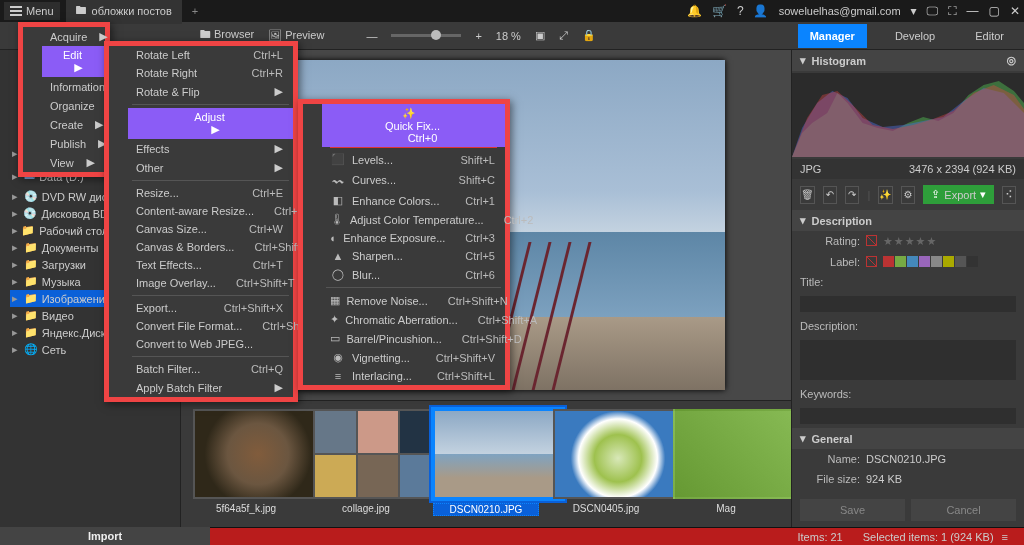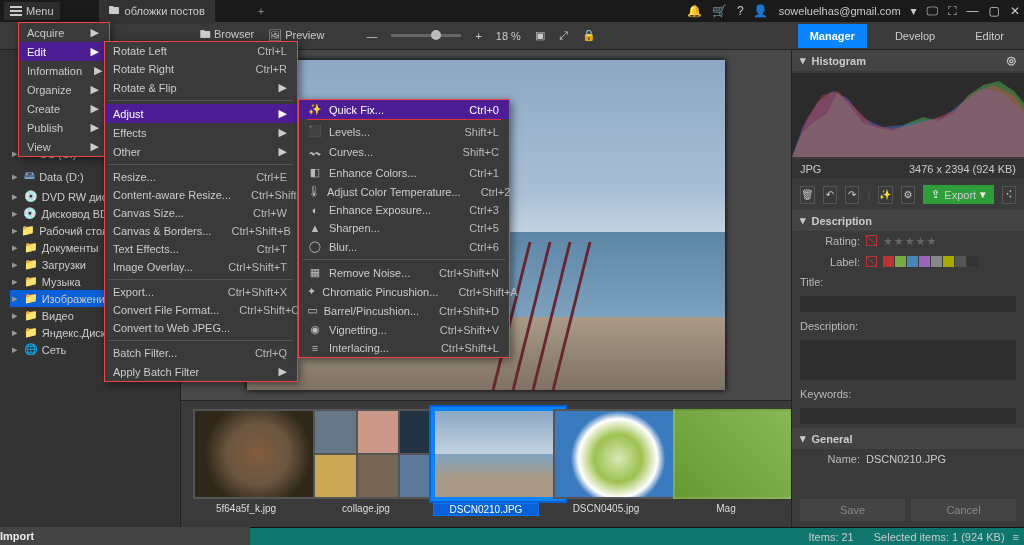--- a/index.html
+++ b/index.html
@@ -1,36 +1,36 @@
 <!DOCTYPE html>
 <html><head>
 <meta charset="utf-8">
 <style>
 * { margin: 0; padding: 0; box-sizing: border-box; font-family: "Segoe UI", Tahoma, sans-serif; font-size: 11px; color: #ccc; }
 body { background: #2a2a2a; width: 1024px; height: 545px; overflow: hidden; position: relative; }
-.titlebar { height: 22px; background: #1a1a1a; display: flex; align-items: center; padding: 0 4px; gap: 33px; }
+.titlebar { height: 22px; background: #1a1a1a; display: flex; align-items: center; padding: 0 4px; }
 .menu-btn { display: flex; align-items: center; gap: 4px; padding: 2px 6px; background: #2d2d2d; }
 .hamburger { display: inline-block; }
 .hamburger div { width: 12px; height: 2px; background: #ccc; margin: 2px 0; }
 .tab { background: #333; padding: 3px 10px; margin-left: 6px; display: flex; align-items: center; gap: 5px; }
 .title-right { margin-left: auto; display: flex; align-items: center; gap: 10px; }
 .title-right .ico { color: #ccc; font-size: 12px; }
 .toolbar-row { height: 28px; background: #3a3a3a; border-bottom: 1px solid #222; display: flex; align-items: center; padding: 0 8px; gap: 10px; }
 .toolbar-row .center { margin-left: auto; margin-right: auto; display: flex; align-items: center; gap: 14px; }
 .slider { width: 70px; height: 3px; background: #666; position: relative; }
 .slider .knob { position: absolute; left: 40px; top: -4px; width: 10px; height: 10px; border-radius: 50%; background: #bbb; }
 .tabs-right { display: flex; gap: 16px; }
 .tab-btn { padding: 6px 12px; color: #ccc; }
 .tab-btn.active { background: #0a84ff; color: #fff; font-weight: 600; }
 .main { display: flex; height: calc(100% - 50px - 18px); }
 
 
-.menu-col { position: absolute; background: #3a3a3a; border: 1px solid #ef4444; box-shadow: 2px 2px 8px rgba(0,0,0,.5); }
+.menu-col { position: absolute; background: #3a3a3a; border: 5px solid #ef4444; box-shadow: 2px 2px 8px rgba(0,0,0,.5); padding-left: 19px; }
 .menu-col .item { display: flex; align-items: center; padding: 3px 10px 3px 8px; white-space: nowrap; }
-.menu-col .item:hover, .menu-col .item.hi { background: #4c1d95; color: #fff; }
+.menu-col .item:hover, .menu-col .item.hi { background: #8b5cf6; color: #fff; flex-direction: column; }
 .menu-col .item.hi * { color: #fff; }
 .menu-col .sep { height: 1px; background: #555; margin: 3px 4px; }
 .menu-col .lab { flex: 1; }
 .menu-col .sc { color: #bbb; margin-left: 20px; }
 .menu-col .arr { margin-left: 12px; }
 .menu-col .ico { width: 16px; text-align: center; margin-right: 6px; font-size: 11px; color: #bbb; }
 
 .m1 { left: 18px; top: 22px; width: 92px; }
 .m2 { left: 104px; top: 41px; width: 194px; }
 .m3 { left: 298px; top: 99px; width: 212px; }
@@ -75,22 +75,22 @@
 .export-btn { background: #2e9e3a; color: #fff; padding: 3px 8px; display: flex; align-items: center; gap: 4px; margin-left: auto; }
 .field-row { display: flex; padding: 4px 8px; gap: 6px; font-size: 10px; }
 .field-row .lab { width: 60px; text-align: right; color: #bbb; }
 .field-row .val { flex: 1; background: #2f2f2f; height: 16px; padding: 1px 4px; }
 .rating-stars { color: #666; letter-spacing: 1px; }
 .color-swatches { display: flex; gap: 1px; }
 .color-swatches span { width: 11px; height: 11px; }
 .save-cancel { display: flex; gap: 6px; padding: 6px 8px; margin-top: auto; }
 .save-cancel button { flex: 1; background: #444; border: none; color: #888; padding: 5px; }
 
-.statusbar { position: absolute; bottom: 0; left: 0; right: 0; height: 18px; background: #0f766e; border-top: 1px solid #111; display: flex; align-items: center; padding: 0 5px; font-size: 10px; }
-.import-btn { position: absolute; bottom: 0; left: 0; height: 18px; width: 250px; background: #444; text-align: left; line-height: 18px; font-weight: 600; color: #eee; }
+.statusbar { position: absolute; bottom: 0; left: 0; right: 0; height: 18px; background: #b91c1c; border-top: 1px solid #111; display: flex; align-items: center; padding: 0 16px; font-size: 10px; }
+.import-btn { position: absolute; bottom: 0; left: 0; height: 18px; width: 210px; background: #444; text-align: center; line-height: 18px; font-weight: 600; color: #eee; }
 svg.histo-svg{width:100%;height:100%;}
 </style>
 </head>
 <body>
 
 <div class="titlebar">
   <div class="menu-btn">
     <span class="hamburger">
         <div></div>
         <div></div>
@@ -261,20 +261,24 @@
       </div>
 
     <div class="section-head">
       <span>▾</span>
       <span>General</span>
     </div>
     <div class="field-row">
         <span class="lab">Name:</span>
         <span>DSCN0210.JPG</span>
       </div>
+    <div class="field-row">
+        <span class="lab">File size:</span>
+        <span>924 KB</span>
+      </div>
 
     <div class="save-cancel">
       <button>Save</button>
       <button>Cancel</button>
     </div>
   </div>
 </div>
 
 <div class="folder-tree" id="tree">
     <div class="fi">
@@ -485,21 +489,21 @@
       <span class="sc">Ctrl+6</span>
     </div>
     <div class="sep"></div>
     <div class="item">
       <span class="ico">▦</span>
       <span class="lab">Remove Noise...</span>
       <span class="sc">Ctrl+Shift+N</span>
     </div>
     <div class="item">
       <span class="ico">✦</span>
-      <span class="lab">Chromatic Pincushion...</span>
+      <span class="lab">Chromatic Aberration...</span>
       <span class="sc">Ctrl+Shift+A</span>
     </div>
     <div class="item">
       <span class="ico">▭</span>
       <span class="lab">Barrel/Pincushion...</span>
       <span class="sc">Ctrl+Shift+D</span>
     </div>
     <div class="item">
       <span class="ico">◉</span>
       <span class="lab">Vignetting...</span>

